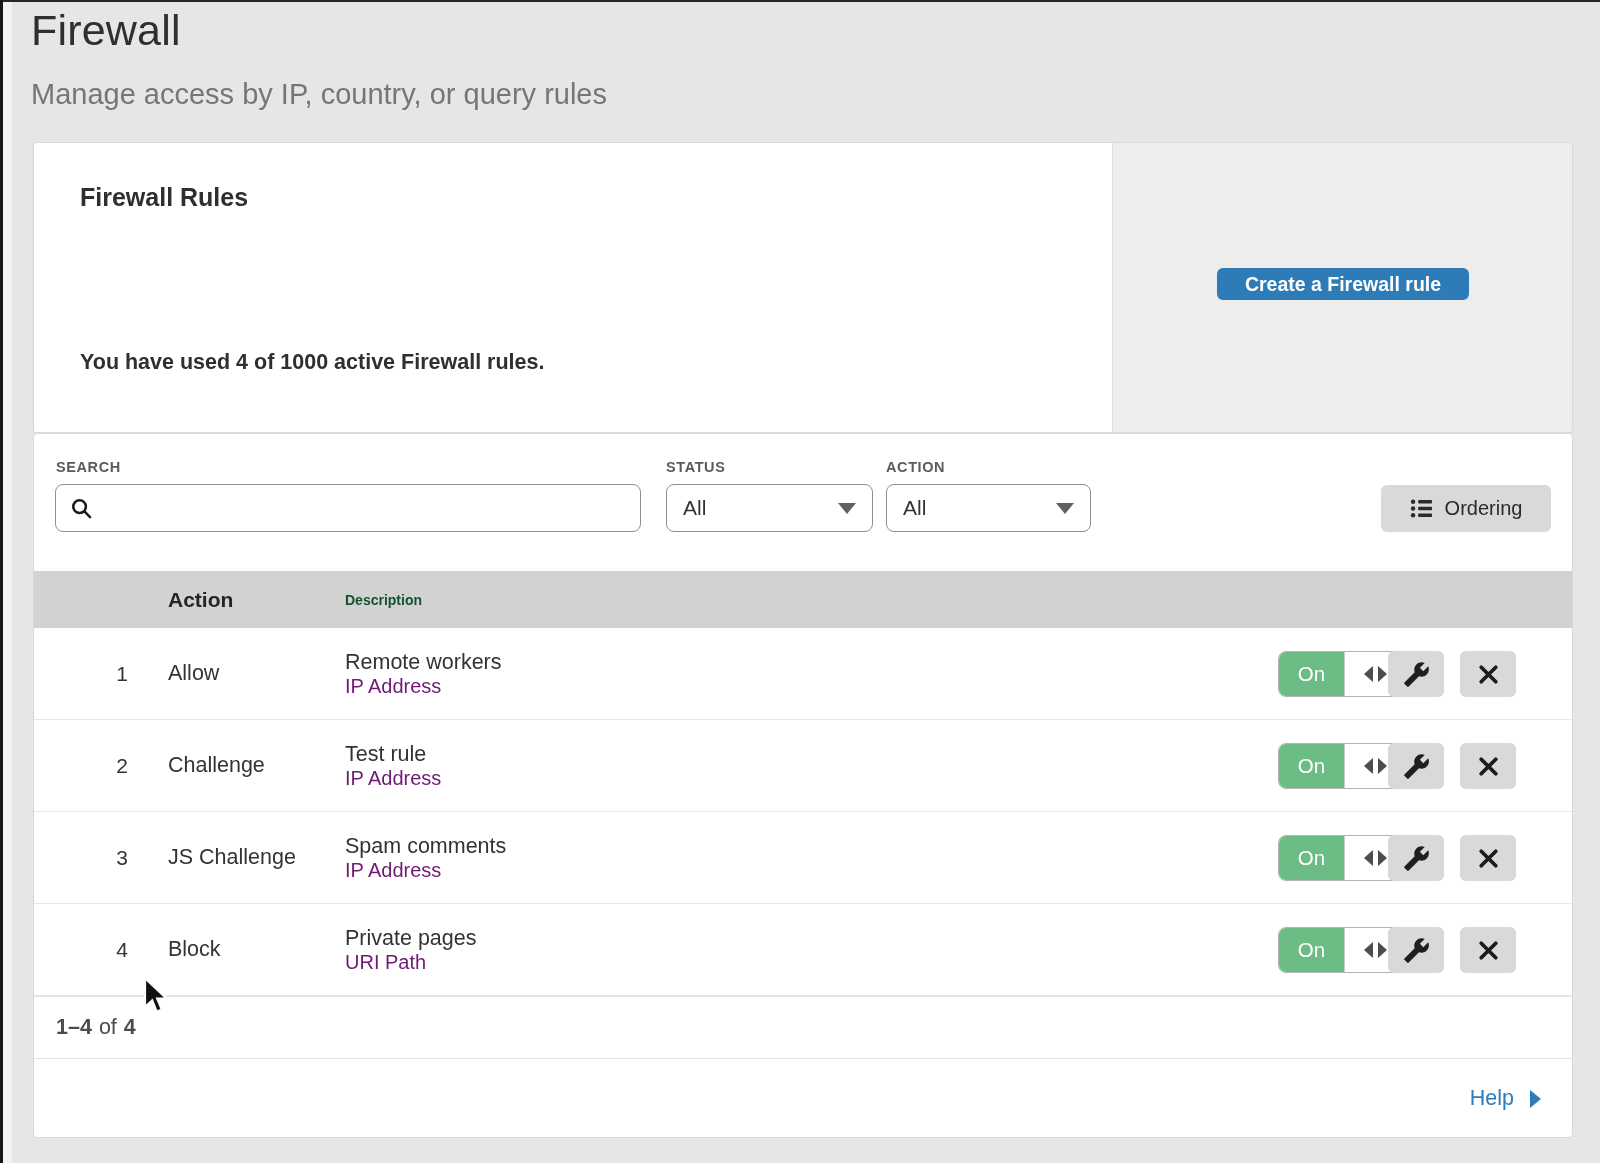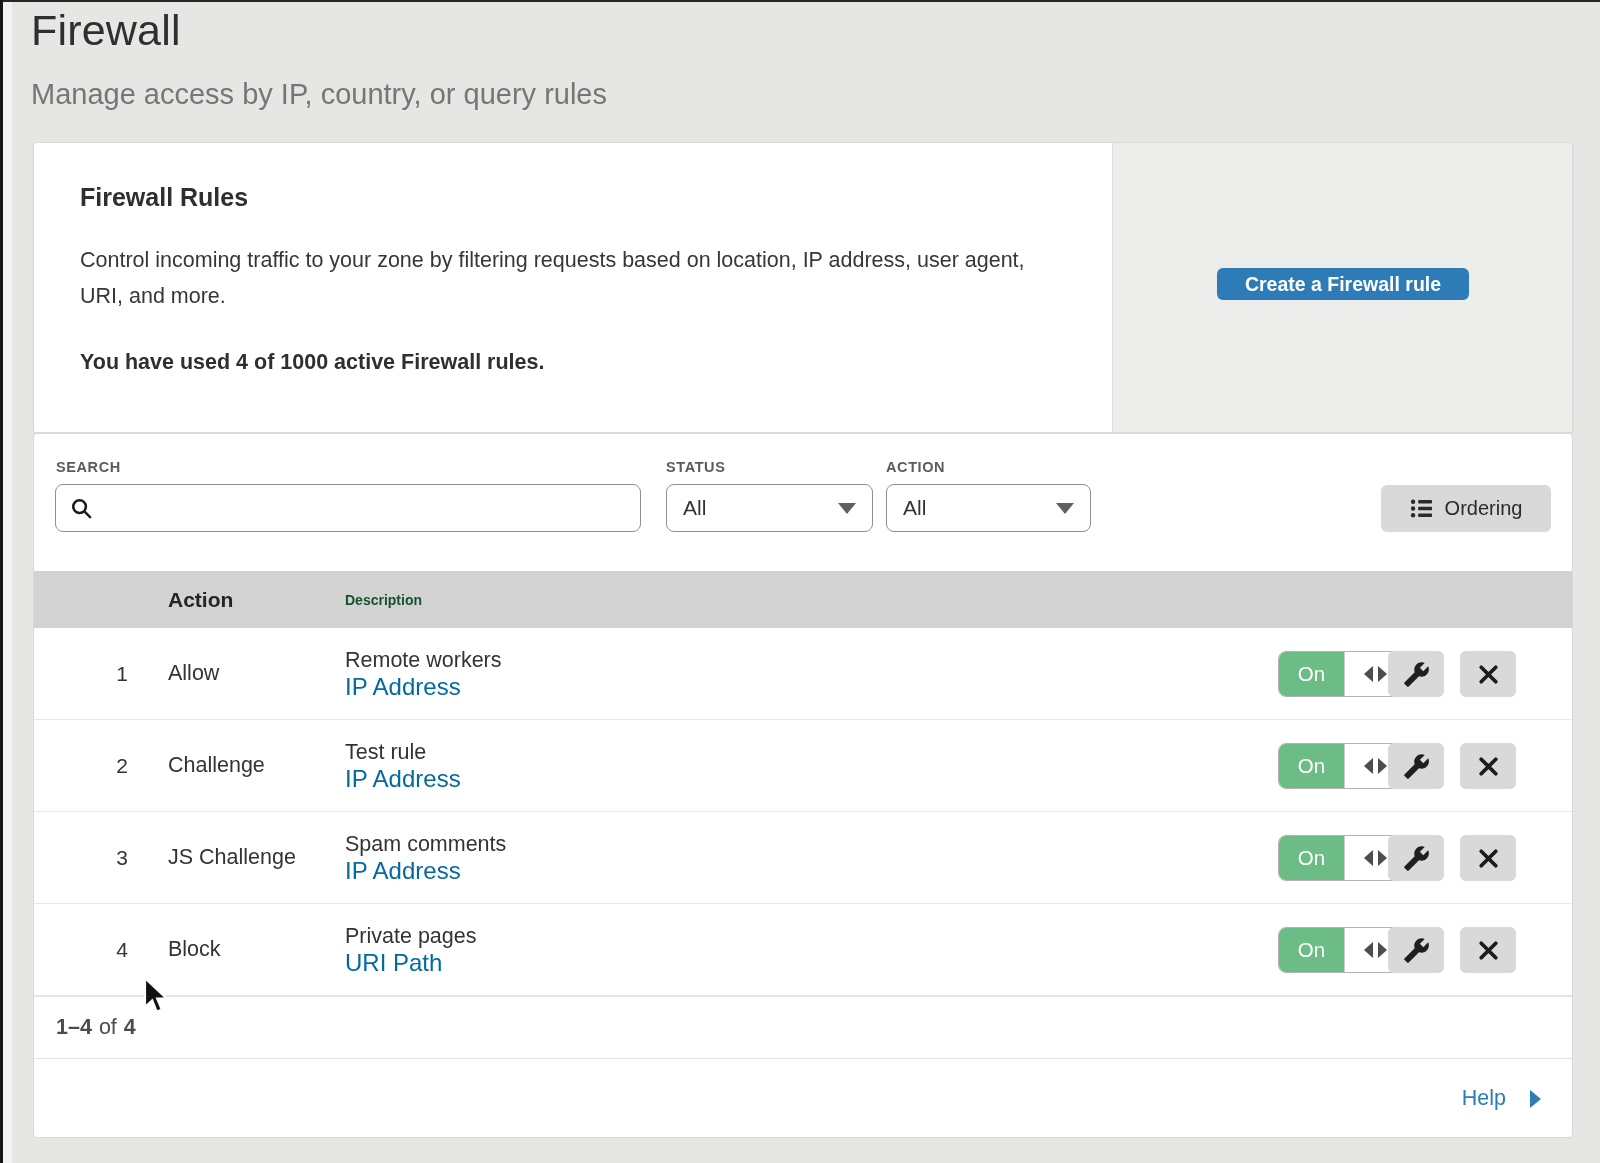--- a/index.html
+++ b/index.html
@@ -55,60 +55,59 @@
   .thead{position:absolute;left:0;top:137px;width:100%;height:57px;background:#d2d2d2}
   .th-action{position:absolute;left:134px;top:0;height:57px;display:flex;align-items:center;font-size:21px;font-weight:bold;color:#252525}
   .th-desc{position:absolute;left:311px;top:0;height:57px;display:flex;align-items:center;font-size:14px;font-weight:bold;color:#14532d}
 
   .tbody{position:absolute;left:0;top:194px;width:100%}
   .rule-row{position:relative;height:92px;border-bottom:1px solid #e8e8e8}
   .row-priority{position:absolute;left:70px;top:0;width:36px;height:100%;display:flex;align-items:center;justify-content:center;font-size:21px;color:#333}
   .row-action{position:absolute;left:134px;top:0;height:100%;display:flex;align-items:center;font-size:21.5px;color:#333}
   .row-desc{position:absolute;left:311px;top:50%;transform:translateY(-50%)}
   .row-desc-title{font-size:21.5px;color:#333}
-  .row-desc-type{font-size:24px;color:#0369a1;margin-top:0}
+  .row-desc-type{font-size:20px;color:#701a75;margin-top:0}
 
   .toggle{position:absolute;left:1244px;top:23px;width:129px;height:46px;border:1px solid #b3b3b3;border-radius:8px;
     overflow:hidden;display:flex;cursor:pointer;background:#fff}
   .toggle-on{width:65px;background:#6cbd85;color:#fff;display:flex;align-items:center;justify-content:center;font-size:20.5px}
   .toggle-knob{flex:1;background:#fff;border-left:1px solid #cccccc;display:flex;align-items:center;justify-content:center;gap:5px}
   .tri-left{width:0;height:0;border-top:8px solid transparent;border-bottom:8px solid transparent;border-right:9px solid #4d4d4d}
   .tri-right{width:0;height:0;border-top:8px solid transparent;border-bottom:8px solid transparent;border-left:9px solid #4d4d4d}
 
   .icon-btn{position:absolute;top:23px;width:56px;height:46px;background:#d9d9d9;border:none;border-radius:6px;
     display:flex;align-items:center;justify-content:center;cursor:pointer}
   .wrench-btn{left:1354px}
   .close-btn{left:1426px}
 
   .pagination{position:absolute;left:0;top:562px;width:100%;height:62px;border-top:1px solid #e2e2e2;
     display:flex;align-items:center;padding-left:22px;gap:7px;font-size:21.5px;color:#4c4c4c}
   .pag-bold{font-weight:bold}
 
   .card-footer{position:absolute;left:0;top:624px;width:100%;height:80px;border-top:1px solid #e2e2e2;
     display:flex;align-items:center;justify-content:flex-end;padding-right:31px}
-  .help-link{display:flex;align-items:center;gap:24px;color:#2d7bb7;font-size:21.5px;font-weight:500;cursor:pointer}
+  .help-link{display:flex;align-items:center;gap:16px;color:#2d7bb7;font-size:21.5px;font-weight:500;cursor:pointer}
   .help-arrow{width:0;height:0;border-top:9px solid transparent;border-bottom:9px solid transparent;border-left:11px solid #2d7bb7}
 
   .cursor{position:absolute;left:143px;top:977px;z-index:20;pointer-events:none}
 </style>
 </head>
 <body>
 
 <div class="screen">
   <div class="edge-top"></div>
   <div class="edge-left"></div>
   <div class="edge-left-light"></div>
 
   <div class="page-title">Firewall</div>
   <div class="page-subtitle">Manage access by IP, country, or query rules</div>
 
   <section class="top-card">
     <div class="top-card-main">
       <h2 class="rules-title">Firewall Rules</h2>
-      <p class="rules-desc">Control incoming traffic to your zone by filtering requests based on location, IP address, user agent, URI, and more.</p>
       <p class="rules-usage">You have used 4 of 1000 active Firewall rules.</p>
     </div>
     <div class="top-card-aside">
       <button class="create-btn">Create a Firewall rule</button>
     </div>
   </section>
 
   <section class="table-card">
 
     <div class="filter-label lbl-search">SEARCH</div>

